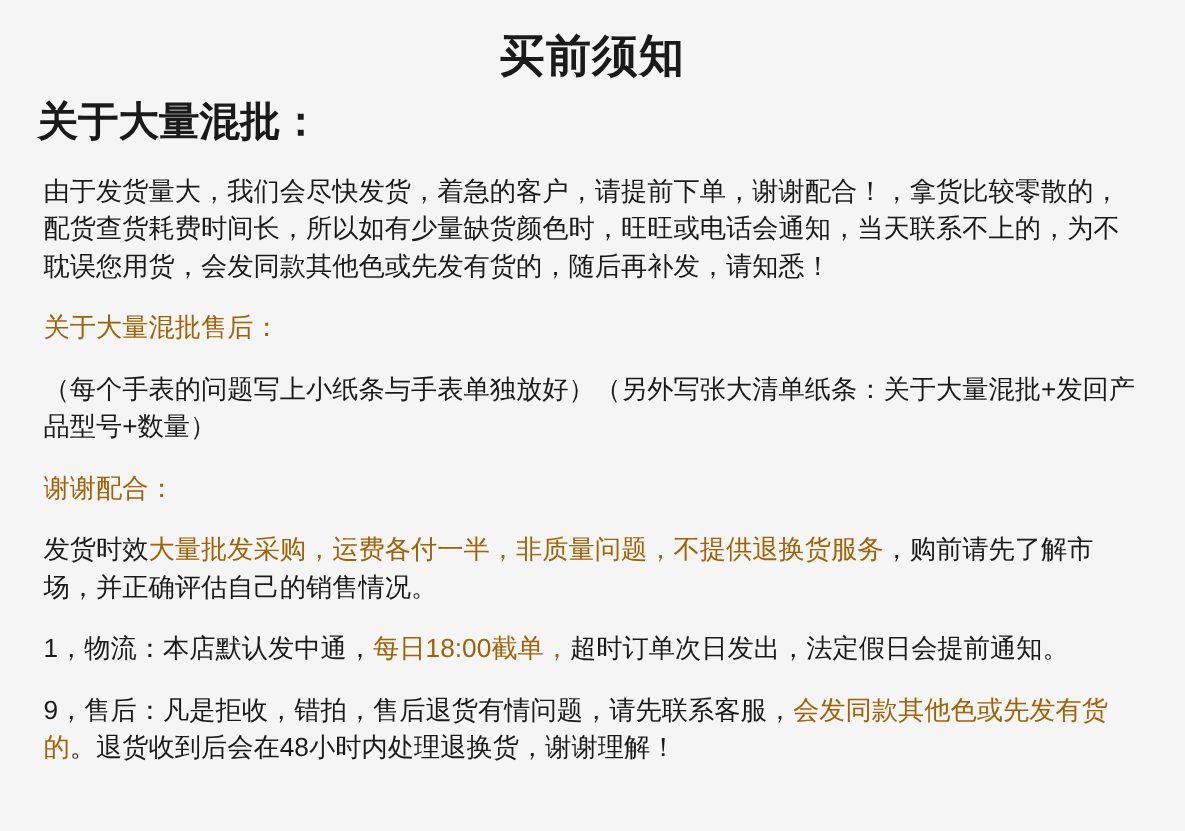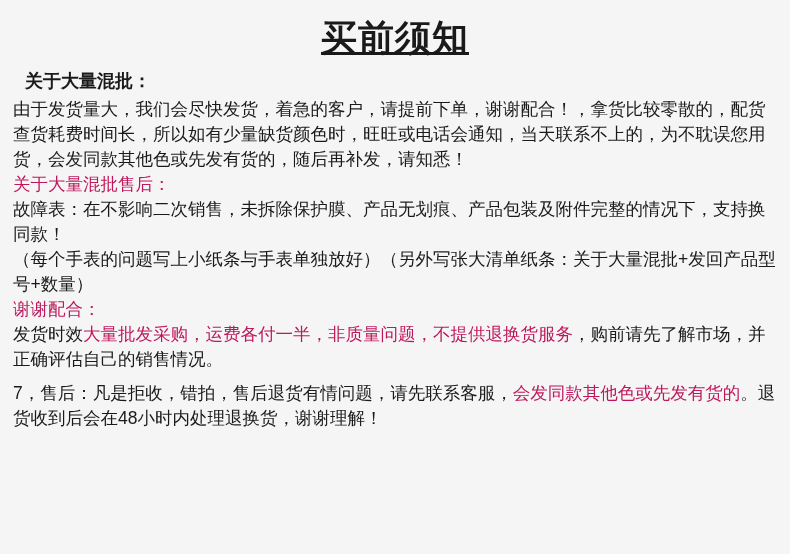--- a/index.html
+++ b/index.html
@@ -13,65 +13,64 @@
     overflow: hidden;
   }
   .page {
     width: 790px;
     height: 554px;
     padding: 0 13px;
   }
   .page-title {
     margin: 20px 0 0 0;
     text-align: center;
-    font-size: 36px;
+    font-size: 30px;
     font-weight: 700;
     line-height: 36px;
     letter-spacing: 1px;
-    text-decoration: underline;
   }
   .section-heading {
-    margin: 12px 0 2px 12px;
-    font-size: 18px;
+    margin: 12px 0 20px 12px;
+    font-size: 27px;
     font-weight: 700;
     line-height: 27px;
   }
   .body-text {
-    margin: 0;
+    margin: 16px;
     font-size: 17.5px;
     line-height: 25px;
     word-break: break-all;
   }
-  .red { color: #be185d; }
+  .red { color: #a16207; }
   .notes-block { margin-top: 9px; }
 </style>
 </head>
 <body>
 
 <div class="page">
 
   <h1 class="page-title">买前须知</h1>
 
   <h2 class="section-heading">关于大量混批：</h2>
 
   <p class="body-text">由于发货量大，我们会尽快发货，着急的客户，请提前下单，谢谢配合！，拿货比较零散的，配货查货耗费时间长，所以如有少量缺货颜色时，旺旺或电话会通知，当天联系不上的，为不耽误您用货，会发同款其他色或先发有货的，随后再补发，请知悉！</p>
 
   <p class="body-text red">关于大量混批售后：</p>
 
-  <p class="body-text">故障表：在不影响二次销售，未拆除保护膜、产品无划痕、产品包装及附件完整的情况下，支持换同款！</p>
 
 
 
   <p class="body-text">（每个手表的问题写上小纸条与手表单独放好）（另外写张大清单纸条：关于大量混批+发回产品型号+数量）</p>
 
   <p class="body-text red">谢谢配合：</p>
 
   <p class="body-text"><span>发货时效</span><span class="red">大量批发采购，运费各付一半，非质量问题，不提供退换货服务</span><span>，购前请先了解市场，并正确评估自己的销售情况。</span></p>
 
   <div class="notes-block">
 
+    <p class="body-text"><span>1，物流：本店默认发中通，</span><span class="red">每日18:00截单，</span><span>超时订单次日发出，法定假日会提前通知。</span></p>
 
 
-    <p class="body-text"><span>7，售后：凡是拒收，错拍，售后退货有情问题，请先联系客服，</span><span class="red">会发同款其他色或先发有货的</span><span>。退货收到后会在48小时内处理退换货，谢谢理解！</span></p>
+    <p class="body-text"><span>9，售后：凡是拒收，错拍，售后退货有情问题，请先联系客服，</span><span class="red">会发同款其他色或先发有货的</span><span>。退货收到后会在48小时内处理退换货，谢谢理解！</span></p>
 
   </div>
 
 </div>
 
 </body></html>

